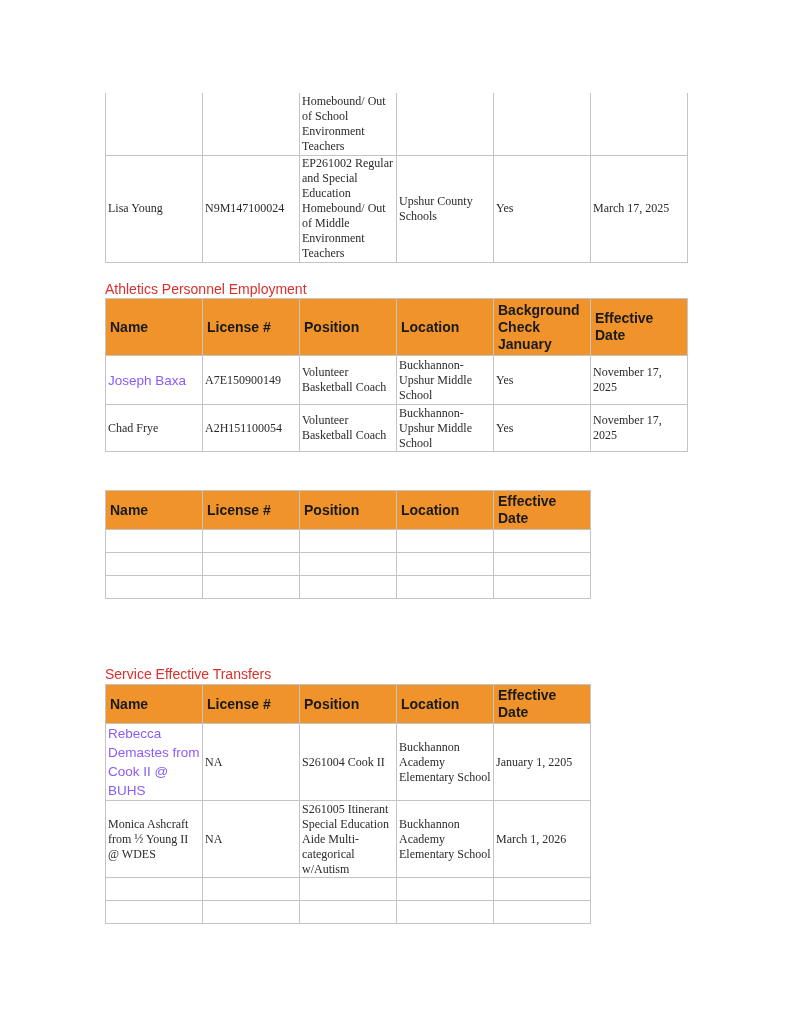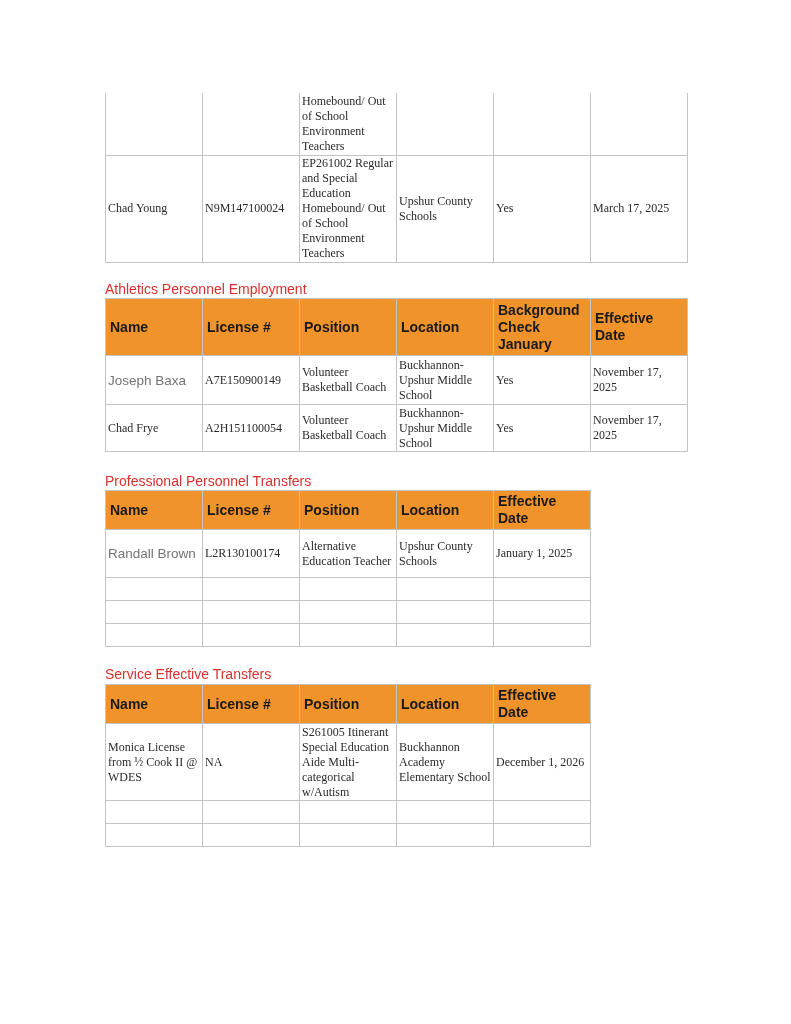--- a/index.html
+++ b/index.html
@@ -1,21 +1,21 @@
 <!DOCTYPE html>
 <html><head>
   <meta charset="utf-8">
   <style>
     html, body { margin: 0; padding: 0; background: #ffffff; }
     body { width: 791px; height: 1024px; position: relative; overflow: hidden; }
     .page { position: absolute; left: 12px; top: 0; width: 791px; height: 1024px; }
     table { border-collapse: collapse; table-layout: fixed; position: absolute; left: 93px; }
     td, th { border: 1.3px solid #c4c4c4; padding: 0 2px; vertical-align: middle; text-align: left; overflow: hidden; }
     .serif { font-family: "Liberation Serif", serif; font-size: 12px; line-height: 15px; color: #2a2a2a; }
-    .sans-cell { font-family: "Liberation Sans", sans-serif; font-size: 13.5px; line-height: 19px; color: #737373; }
+    .sans-cell { font-family: "Liberation Sans", sans-serif; font-size: 13.5px; line-height: 19px; color: #8b5cf6; }
     th { background: #F0932B; font-family: "Liberation Sans", sans-serif; font-weight: bold; font-size: 14px; line-height: 17px; color: #1a1a1a; padding-left: 4px; }
     .section-title { position: absolute; left: 93px; font-family: "Liberation Sans", sans-serif; font-size: 14px; color: #D9302C; margin: 0; font-weight: normal; text-align: right; }
     col.c { width: 97px; }
     #cont-table { top: 93px; }
     #cont-table tr:first-child td { border-top: none; }
     #ath-title { top: 281px; }
     #ath-table { top: 298px; }
     #prof-title { top: 473px; }
     #prof-table { top: 490px; }
     #serv-title { top: 666px; }
@@ -39,23 +39,23 @@
     <tbody>
         <tr style="height:62px;">
       <td class="serif"></td>
       <td class="serif"></td>
       <td class="serif">Homebound/ Out of School Environment Teachers</td>
       <td class="serif"></td>
       <td class="serif"></td>
       <td class="serif"></td>
     </tr>
     <tr style="height:107px;">
-      <td class="serif">Chad Young</td>
+      <td class="serif">Lisa Young</td>
       <td class="serif">N9M147100024</td>
-      <td class="serif">EP261002 Regular and Special Education Homebound/ Out of School Environment Teachers</td>
+      <td class="serif">EP261002 Regular and Special Education Homebound/ Out of Middle Environment Teachers</td>
       <td class="serif">Upshur County Schools</td>
       <td class="serif">Yes</td>
       <td class="serif">March 17, 2025</td>
     </tr>
   </tbody>
     </table>
 
   <h2 id="ath-title" class="section-title">Athletics Personnel Employment</h2>
   <table id="ath-table">
     <colgroup>
@@ -87,43 +87,35 @@
       <td class="serif">Chad Frye</td>
       <td class="serif">A2H151100054</td>
       <td class="serif">Volunteer Basketball Coach</td>
       <td class="serif">Buckhannon-Upshur Middle School</td>
       <td class="serif">Yes</td>
       <td class="serif">November 17, 2025</td>
     </tr>
   </tbody>
     </table>
 
-  <h2 id="prof-title" class="section-title">Professional Personnel Transfers</h2>
   <table id="prof-table">
     <colgroup>
         <col class="c">
         <col class="c">
         <col class="c">
         <col class="c">
         <col class="c">
       </colgroup>
     <tbody>
         <tr style="height:39px;">
       <th>Name</th>
       <th>License #</th>
       <th>Position</th>
       <th>Location</th>
       <th>Effective Date</th>
-    </tr>
-    <tr style="height:48px;">
-      <td class="sans-cell">Randall Brown</td>
-      <td class="serif">L2R130100174</td>
-      <td class="serif">Alternative Education Teacher</td>
-      <td class="serif">Upshur County Schools</td>
-      <td class="serif">January 1, 2025</td>
     </tr>
     <tr class="empty-row">
           <td></td>
           <td></td>
           <td></td>
           <td></td>
           <td></td>
         </tr>
     <tr class="empty-row">
           <td></td>
@@ -153,25 +145,32 @@
       </colgroup>
     <tbody>
         <tr style="height:39px;">
       <th>Name</th>
       <th>License #</th>
       <th>Position</th>
       <th>Location</th>
       <th>Effective Date</th>
     </tr>
     <tr style="height:77px;">
-      <td class="serif">Monica License from ½ Cook II @ WDES</td>
+      <td class="sans-cell">Rebecca Demastes from Cook II @ BUHS</td>
+      <td class="serif">NA</td>
+      <td class="serif">S261004 Cook II</td>
+      <td class="serif">Buckhannon Academy Elementary School</td>
+      <td class="serif">January 1, 2205</td>
+    </tr>
+    <tr style="height:77px;">
+      <td class="serif">Monica Ashcraft from ½ Young II @ WDES</td>
       <td class="serif">NA</td>
       <td class="serif">S261005 Itinerant Special Education Aide Multi-categorical w/Autism</td>
       <td class="serif">Buckhannon Academy Elementary School</td>
-      <td class="serif">December 1, 2026</td>
+      <td class="serif">March 1, 2026</td>
     </tr>
     <tr class="empty-row">
           <td></td>
           <td></td>
           <td></td>
           <td></td>
           <td></td>
         </tr>
     <tr class="empty-row">
           <td></td>

